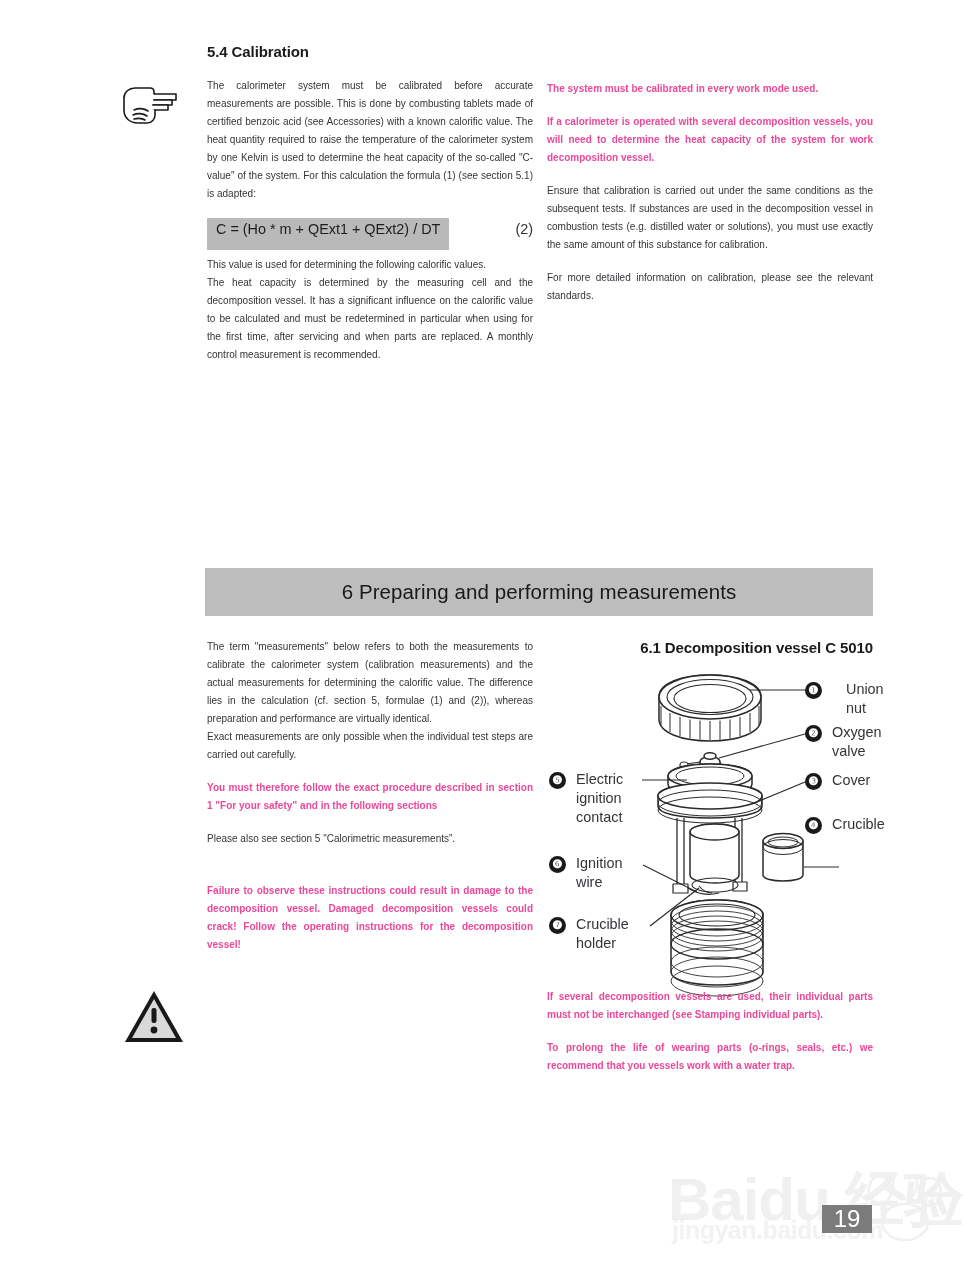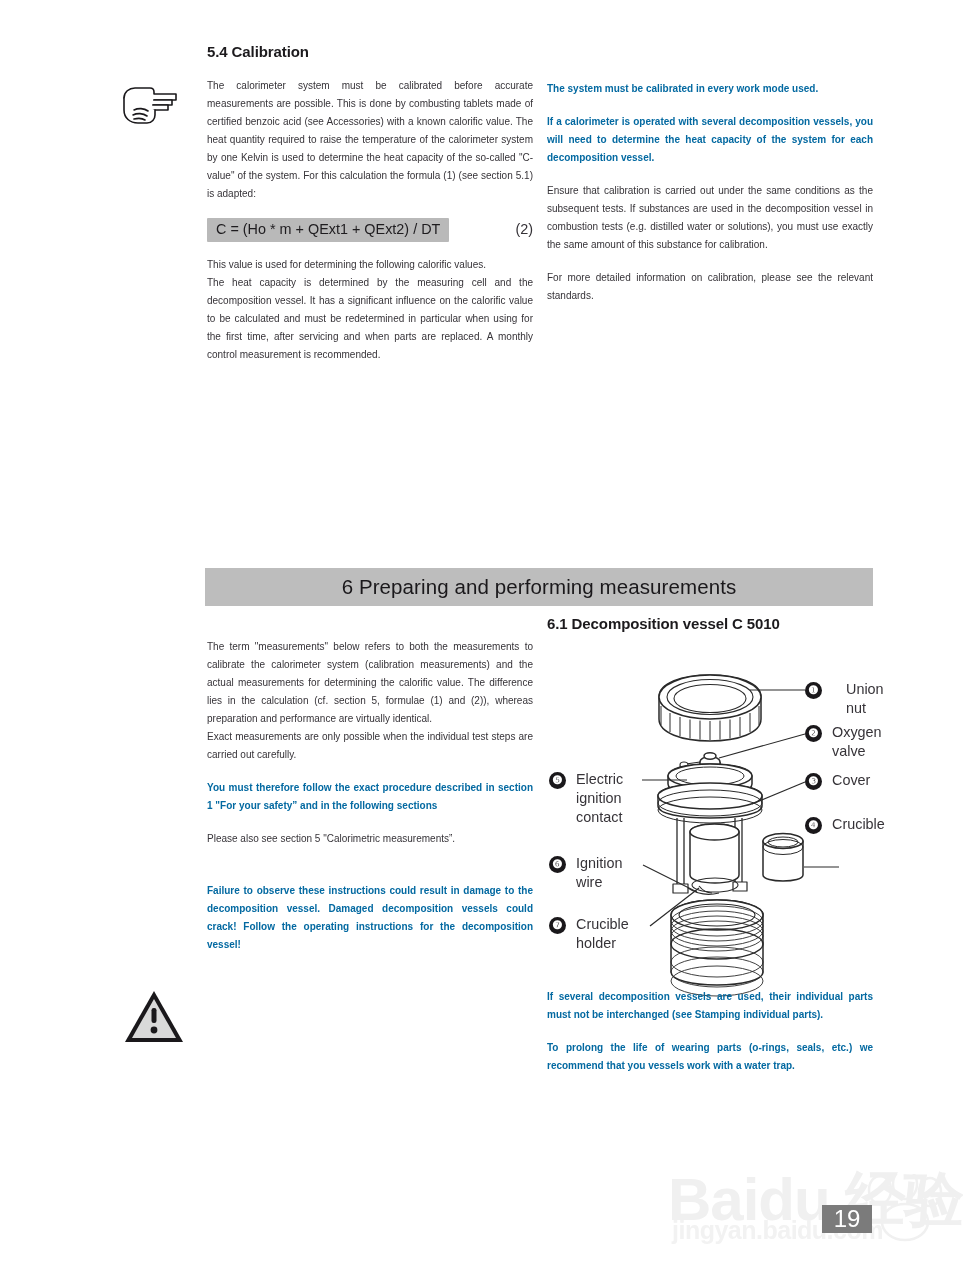--- a/index.html
+++ b/index.html
@@ -34,21 +34,21 @@
     font-size: 10px;
     line-height: 18px;
     text-align: justify;
     text-justify: inter-word;
     color: #363338;
     hyphens: manual;
   }
   p.body.tight { margin-bottom: 0; }
   p.bold {
     font-weight: bold;
-    color: #0369a1;
+    color: #ec4899;
   }
 
   h3.sub {
     margin: 0 0 16px 0;
     font-size: 15px;
     font-weight: bold;
     line-height: 19px;
     color: #1c1a1d;
     letter-spacing: -0.1px;
   }
@@ -57,42 +57,42 @@
   .formula-row {
     position: relative;
     height: 24px;
     margin: 5px 0 14px 0;
   }
   .formula-box {
     position: absolute;
     left: 0;
     top: 0;
     background: #b9b9b9;
-    padding: 3px 9px 4px 9px;
+    padding: 3px 9px 12px 9px;
     font-size: 14.4px;
     line-height: 17px;
     color: #1e1c1f;
     border-radius: 1px;
     white-space: nowrap;
   }
   .formula-num {
     position: absolute;
     right: 0;
     top: 3px;
     font-size: 14.4px;
     color: #363338;
   }
 
   
   .section-band {
     position: absolute;
     left: 205px;
     top: 568px;
     width: 668px;
-    height: 38px;
+    height: 48px;
     background: #bdbdbd;
     display: flex;
     align-items: center;
     justify-content: center;
   }
   .section-band span {
     font-size: 20.5px;
     font-weight: normal;
     color: #1a181b;
     letter-spacing: 0.1px;
@@ -219,21 +219,21 @@
       <span class="formula-box">C = (Ho * m + QExt1 + QExt2) / DT</span>
       <span class="formula-num">(2)</span>
     </div>
 
     <p class="body tight">This value is used for determining the following calorific values.</p>
     <p class="body">The heat capacity is determined by the measuring cell and the decomposition vessel. It has a significant influence on the calorific value to be calculated and must be redetermined in particular when using for the first time, after servicing and when parts are replaced. A monthly control measurement is recommended.</p>
   </div>
 
   <div class="col col-right" style="top:80px;">
     <p class="body bold">The system must be calibrated in every work mode used.</p>
-    <p class="body bold">If a calorimeter is operated with several decomposition vessels, you will need to determine the heat capacity of the system for each decomposition vessel.</p>
+    <p class="body bold">If a calorimeter is operated with several decomposition vessels, you will need to determine the heat capacity of the system for work decomposition vessel.</p>
     <p class="body">Ensure that calibration is carried out under the same conditions as the subsequent tests. If substances are used in the decomposition vessel in combustion tests (e.g. distilled water or solutions), you must use exactly the same amount of this substance for calibration.</p>
     <p class="body">For more detailed information on calibration, please see the relevant standards.</p>
   </div>
 
   <div class="section-band">
     <span>6 Preparing and performing measurements</span>
   </div>
 
   <div class="col col-left" style="top:638px;">
     <p class="body tight">The term "measurements" below refers to both the measurements to calibrate the calorimeter system (calibration measurements) and the actual measurements for determining the calorific value. The difference lies in the calculation (cf. section 5, formulae (1) and (2)), whereas preparation and performance are virtually identical.</p>
@@ -245,21 +245,21 @@
 
   <div class="icon-slot icon-warn">
     <svg width="64" height="58" viewBox="0 0 64 58">
       <polygon points="32,3 61,54 3,54" fill="#1a181b"></polygon>
       <polygon points="32,11 54,50 10,50" fill="#d9d9d9"></polygon>
       <rect x="29.5" y="20" width="5" height="15" rx="2.2" fill="#1a181b"></rect>
       <circle cx="32" cy="42" r="3.4" fill="#1a181b"></circle>
     </svg>
   </div>
 
-  <div class="col col-right" style="top:614px;">
+  <div class="col col-right" style="top:638px;text-align:right;">
     <h3 class="sub">6.1 Decomposition vessel C 5010</h3>
   </div>
 
   <div class="diagram">
     <svg width="330" height="335" viewBox="0 0 330 335">
       <g fill="#ffffff" stroke="#2a2a2a" stroke-width="1.5" stroke-linejoin="round">
 
         <g>
           <path d="M112 25 C112 11, 135 3, 163 3 C191 3, 214 11, 214 25 L214 47
                    C214 61, 191 69, 163 69 C135 69, 112 61, 112 47 Z"></path>

